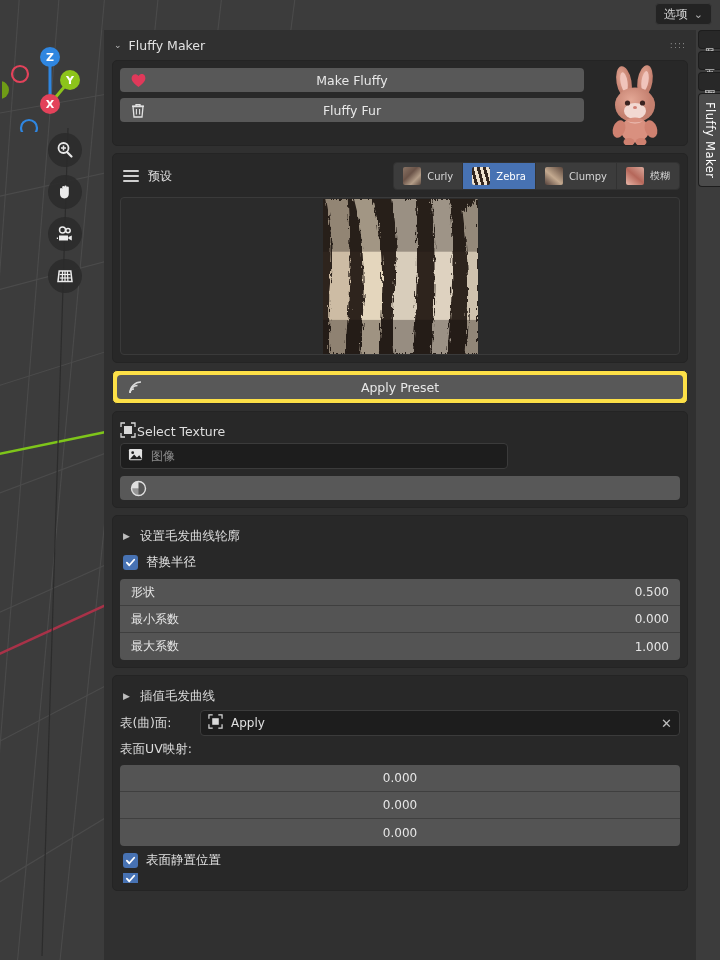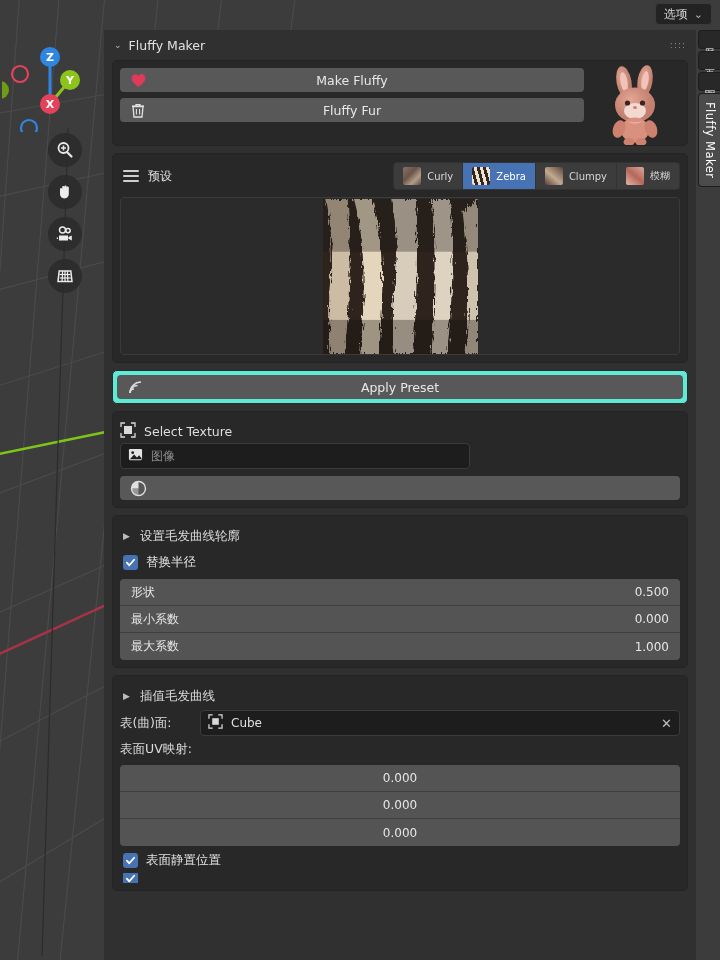--- a/index.html
+++ b/index.html
@@ -69,21 +69,21 @@
     height: 30px; display: flex; align-items: center; padding: 0 10px;
     color: #e2e2e2; font-size: 12.5px; gap: 7px;
   }
   #panel-header .tri { font-size: 9px; color: #b9b9b9; }
   #grip { margin-left: auto; color: #8a8a8a; font-size: 9px; letter-spacing: 1px; line-height: 5px; }
 
   .block {
     margin: 0 8px 7px 8px; background: #282828;
     border: 1px solid #242424; border-radius: 5px; padding: 7px;
   }
-  .block.flat { background: #5eead4; border-color: #2b2b2b; }
+  .block.flat { background: #fde047; border-color: #2b2b2b; }
 
   
   .btn {
     height: 24px; background: #585858; border-radius: 4px;
     display: flex; align-items: center; position: relative;
     color: #e8e8e8; font-size: 12.5px; padding: 0 10px;
   }
   .btn + .btn { margin-top: 6px; }
   .btn .btn-label {
     position: absolute; left: 0; right: 0; text-align: center; pointer-events: none;
@@ -116,21 +116,21 @@
   .preview-img { width: 155px; height: 155px; }
 
   
   .field {
     height: 26px; background: #1d1d1d; border: 1px solid #3b3b3b; border-radius: 4px;
     display: flex; align-items: center; gap: 8px; padding: 0 7px;
     color: #8c8c8c; font-size: 12px;
   }
   .field.value { color: #e0e0e0; }
   .field .x { margin-left: auto; color: #c0c0c0; font-size: 13px; }
-  .section-label { color: #dedede; font-size: 12.5px; display: flex; align-items: center; gap: 8px; height: 24px; }
+  .section-label { color: #dedede; font-size: 12.5px; display: flex; align-items: center; gap: 1px; height: 24px; }
 
   
   .collapse-head { display: flex; align-items: center; gap: 10px; color: #dcdcdc; font-size: 12.5px; height: 26px; padding-left: 3px; }
   .collapse-head .tri { font-size: 9px; color: #bdbdbd; }
 
   
   .check-row { display: flex; align-items: center; gap: 8px; height: 26px; padding-left: 3px; color: #e2e2e2; font-size: 12.5px; }
   .cbox {
     width: 15px; height: 15px; border-radius: 3px; background: #4772b3;
     display: flex; align-items: center; justify-content: center; flex: none;
@@ -384,21 +384,21 @@
     <div class="block">
       <div class="section-label">
         <span>
           <svg width="16" height="16" viewBox="0 0 16 16">
             <path d="M1 5 V1 h4 M11 1 h4 v4 M15 11 v4 h-4 M5 15 H1 v-4" fill="none" stroke="#d9d9d9" stroke-width="1.3"></path>
             <rect x="4" y="4" width="8" height="8" fill="#d9d9d9"></rect>
           </svg>
         </span>
         <span>Select Texture</span>
       </div>
-      <div class="field" style="width:350px;">
+      <div class="field" style="width:388px;">
         <span>
           <svg width="15" height="15" viewBox="0 0 16 16">
             <rect x="1" y="2" width="14" height="12" rx="1.4" fill="#e2e2e2"></rect>
             <circle cx="5" cy="6" r="1.5" fill="#1d1d1d"></circle>
             <path d="M2 13 l4.5-5 3 3.2 2.5-2.4 3 4.2z" fill="#1d1d1d"></path>
           </svg>
         </span>
         <span>图像</span>
       </div>
       <div class="btn" style="margin-top:7px;">
@@ -449,21 +449,21 @@
 
       <div class="row-inline">
         <span class="lbl">表(曲)面:</span>
         <div class="field value" style="flex:1;">
           <span>
             <svg width="15" height="15" viewBox="0 0 16 16">
               <path d="M1 5 V1 h4 M11 1 h4 v4 M15 11 v4 h-4 M5 15 H1 v-4" fill="none" stroke="#d9d9d9" stroke-width="1.3"></path>
               <rect x="4.5" y="4.5" width="7" height="7" fill="#d9d9d9"></rect>
             </svg>
           </span>
-          <span>Cube</span>
+          <span>Apply</span>
           <span class="x">✕</span>
         </div>
       </div>
 
       <div class="lbl" style="height:24px;display:flex;align-items:center;">表面UV映射:</div>
 
       <div class="props">
         <div class="numrow">0.000</div>
         <div class="numrow">0.000</div>
         <div class="numrow">0.000</div>

